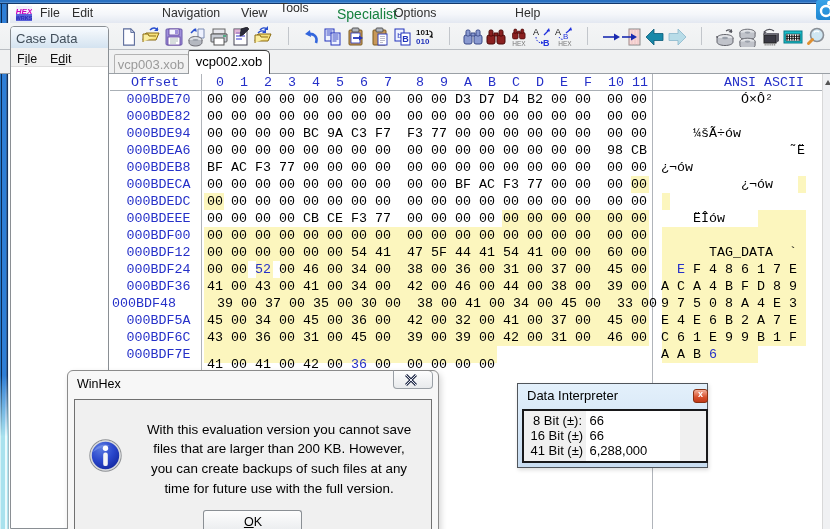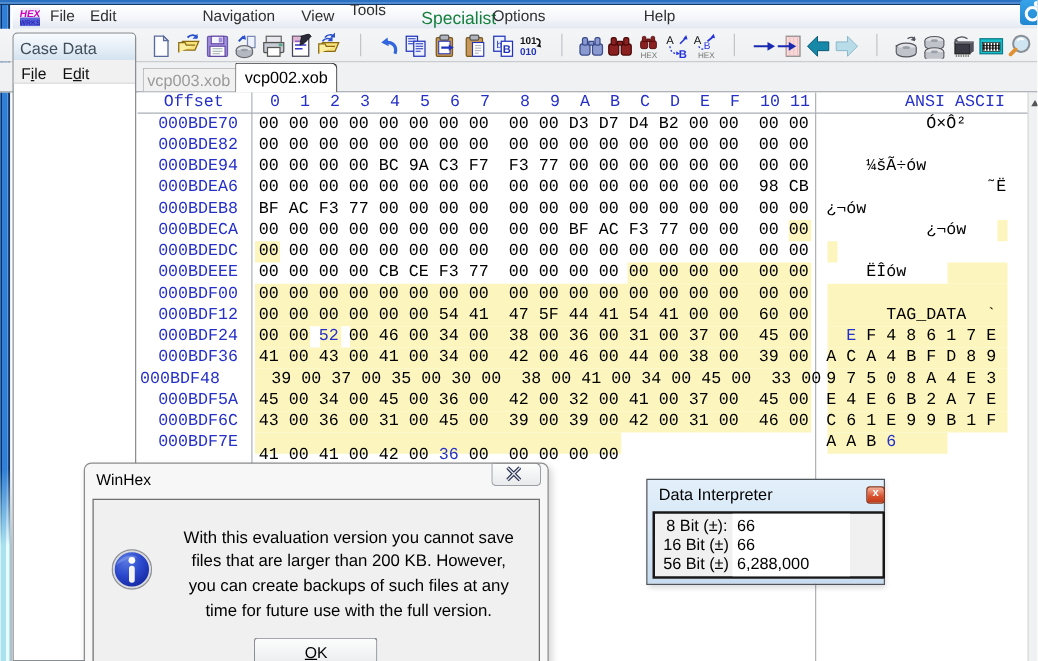--- a/index.html
+++ b/index.html
@@ -350,13 +350,13 @@
 <div class="ab" style="left:517px;top:383px;width:191px;height:85px;background:linear-gradient(#e3f0fb,#c8dcf0);border:1px solid #50555b;box-sizing:border-box;box-shadow:1px 2px 4px rgba(0,0,0,.14);"></div>
 <div class="ab" style="left:527px;top:387.5px;font-size:13px;color:#000;">Data Interpreter</div>
 <div class="ab" style="left:693px;top:389px;width:15px;height:14px;background:linear-gradient(#f3b09a,#d8502c 60%,#c03a18);border:1px solid #8a3012;border-radius:3px;box-sizing:border-box;"></div>
 <div class="ab" style="left:693px;top:387px;width:15px;height:14px;text-align:center;font-size:9px;font-weight:bold;color:#fff;line-height:14px;">x</div>
 <div class="ab" style="left:522px;top:409px;width:186px;height:54px;background:#f0f0f0;border:2px solid #18181a;box-sizing:border-box;"></div>
 <div class="ab" style="left:586px;top:411px;width:94px;height:50px;background:#fff;"></div>
 <div class="ab" style="left:533px;top:413.0px;font-size:13px;color:#000;">8 Bit (±):</div>
 <div class="ab" style="left:589.5px;top:413.0px;font-size:13px;color:#000;">66</div>
 <div class="ab" style="left:530.5px;top:428.2px;font-size:13px;color:#000;">16 Bit (±)</div>
 <div class="ab" style="left:589.5px;top:428.2px;font-size:13px;color:#000;">66</div>
-<div class="ab" style="left:530.5px;top:443.4px;font-size:13px;color:#000;">56 Bit (±)</div>
+<div class="ab" style="left:530.5px;top:443.4px;font-size:13px;color:#000;">41 Bit (±)</div>
 <div class="ab" style="left:589.5px;top:443.4px;font-size:13px;color:#000;">6,288,000</div>
 </body></html>

